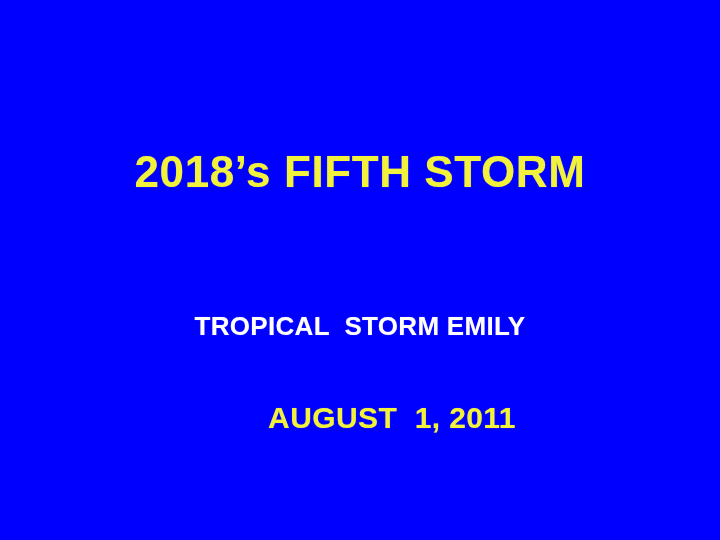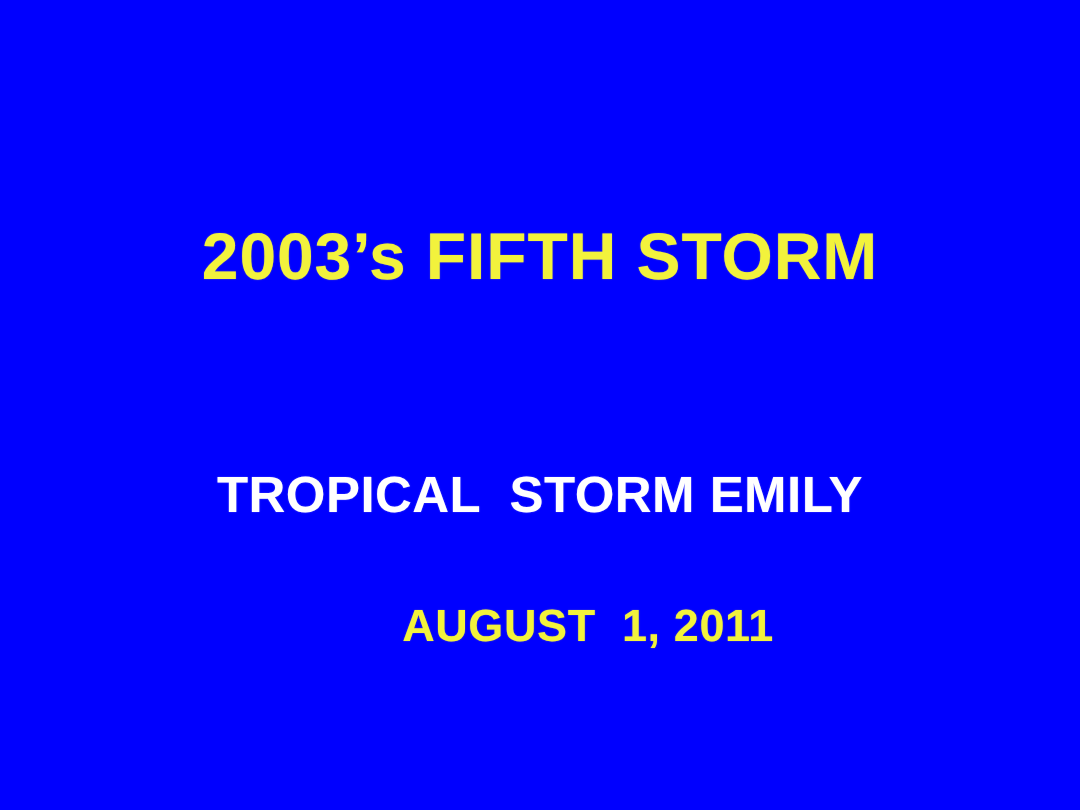--- a/index.html
+++ b/index.html
@@ -32,38 +32,38 @@
   }
   #title-line {
     top: 150px;
     font-size: 44px;
     color: #f2f23c;
     letter-spacing: 0.6px;
     text-shadow: 0 0 1px rgba(242,242,60,0.45);
   }
   #subtitle-line {
     top: 313px;
-    font-size: 34px;
+    font-size: 26px;
     color: #ffffff;
     letter-spacing: 0.3px;
     text-shadow: 0 0 1px rgba(255,255,255,0.4);
   }
   #date-line {
     top: 403px;
     font-size: 30px;
     color: #f2f23c;
     letter-spacing: 0.4px;
     text-shadow: 0 0 1px rgba(242,242,60,0.45);
     padding-left: 32px;
   }
 </style>
 </head>
 <body>
 
 <div id="slide" style="background: rgb(0, 0, 255);">
 
-  <div class="line" id="title-line" style="color: rgb(242, 242, 60);">2003’s FIFTH STORM</div>
+  <div class="line" id="title-line" style="color: rgb(242, 242, 60);">2018’s FIFTH STORM</div>
 
   <div class="line" id="subtitle-line" style="color: rgb(255, 255, 255);">TROPICAL  STORM EMILY</div>
 
   <div class="line" id="date-line" style="color: rgb(242, 242, 60);">AUGUST  1, 2011</div>
 
 </div>
 
 </body></html>

